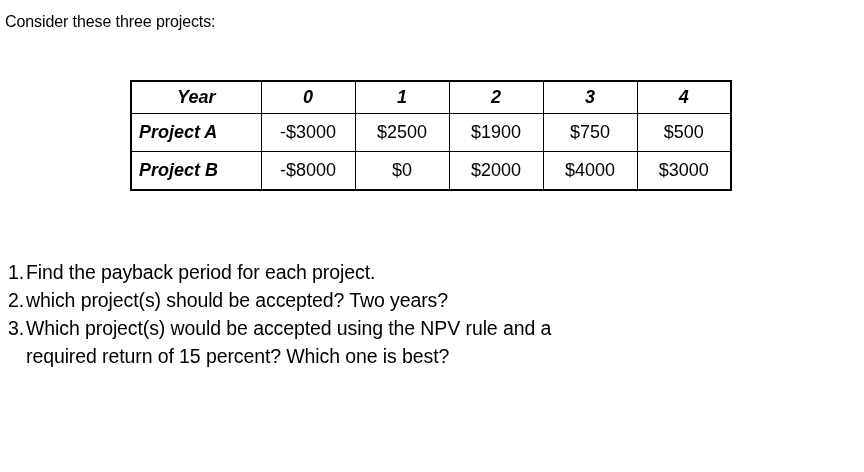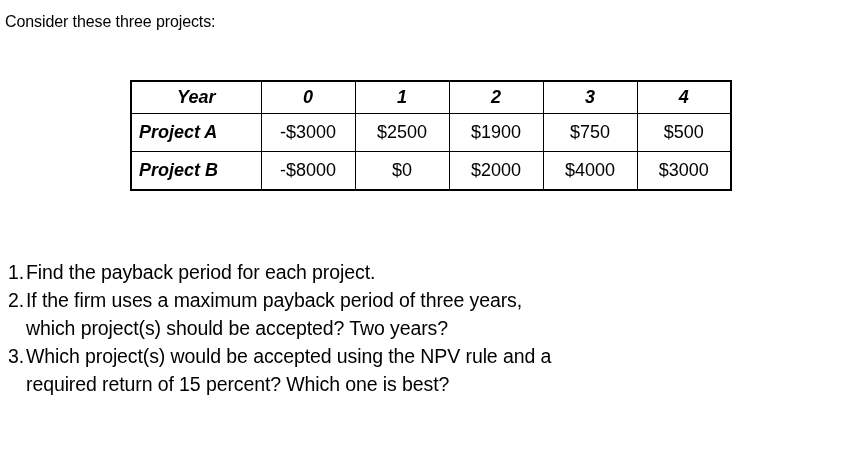--- a/index.html
+++ b/index.html
@@ -178,21 +178,20 @@
     <div class="qitem">
       <span class="qnum">1.</span>
       <span class="qtext">
         <span class="cont">Find the payback period for each project.</span>
       </span>
     </div>
 
     <div class="qitem">
       <span class="qnum">2.</span>
       <span class="qtext">
-        <span class="cont">If the firm uses a maximum payback period of three years,</span>
         <span class="cont">which project(s) should be accepted?  Two years?</span>
       </span>
     </div>
 
     <div class="qitem">
       <span class="qnum">3.</span>
       <span class="qtext">
         <span class="cont">Which project(s) would be accepted using the NPV rule and a</span>
         <span class="cont">required return of 15 percent?  Which one is best?</span>
       </span>

